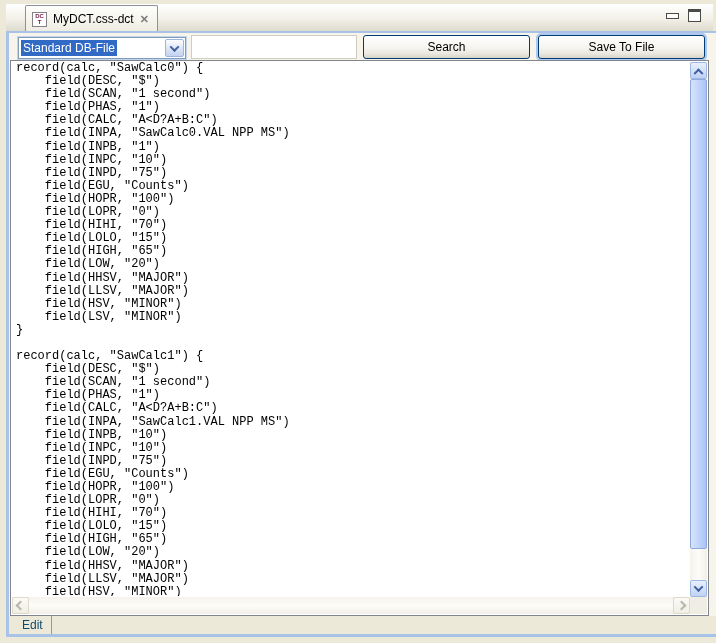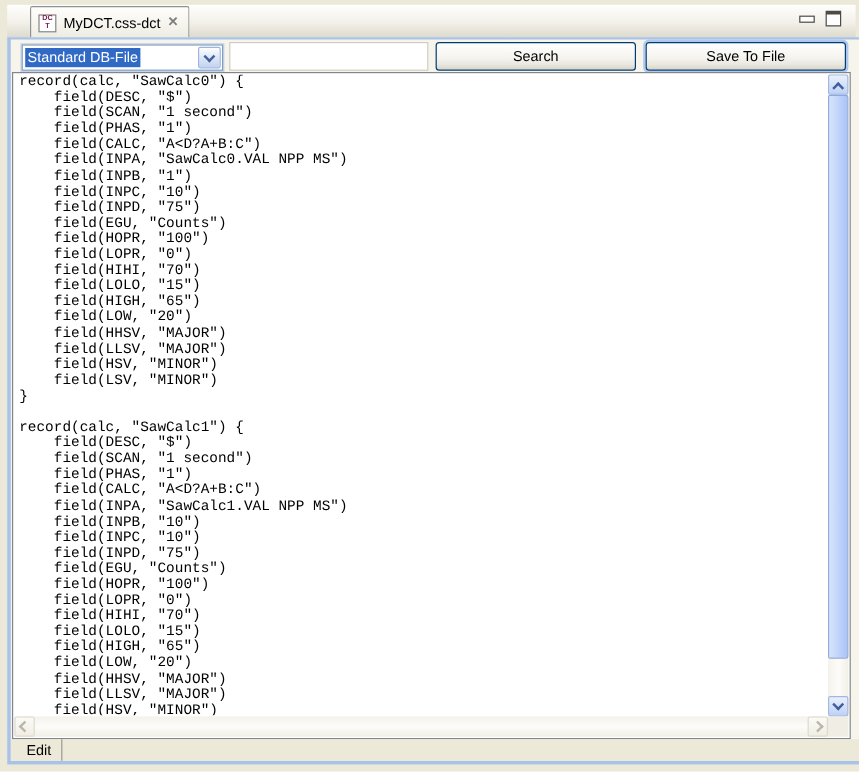--- a/index.html
+++ b/index.html
@@ -124,21 +124,21 @@
   }
   .sbtn.disabled .chev{border-color:#B9B7A8;}
   .sb-corner{position:absolute;right:1px;bottom:1px;width:17px;height:17px;background:#F0EEE4;}
 
   
   .bottomtabs{
     position:absolute;left:0;right:0;bottom:0;height:18px;
     background:#ECE9D8;display:flex;align-items:stretch;font-size:12px;
   }
   .btab{
-    display:flex;align-items:center;padding:0 8px;color:#000000;cursor:pointer;white-space:nowrap;
+    display:flex;align-items:center;padding:0 8px;color:#0c4a6e;cursor:pointer;white-space:nowrap;
   }
   .btab.plain{border-right:1px solid #9C9A8F;margin-left:5px;}
   .btab.selected{
     background:#FFFFFF;border:1px solid #848284;border-top:none;
     border-radius:0 0 4px 4px;margin-top:-1px;height:17px;padding:0 10px;
   }
 </style>
 </head>
 <body>
 

